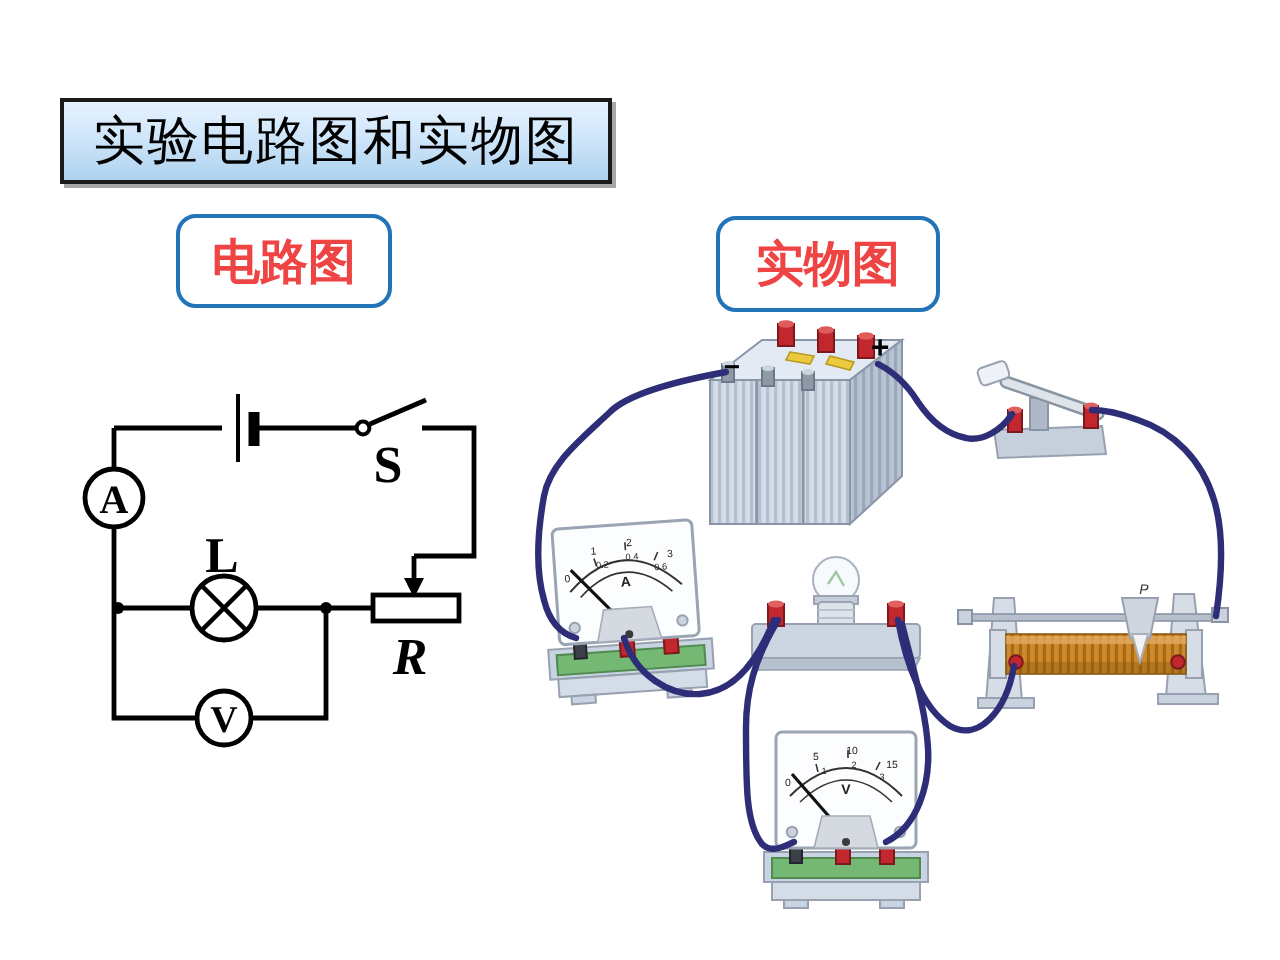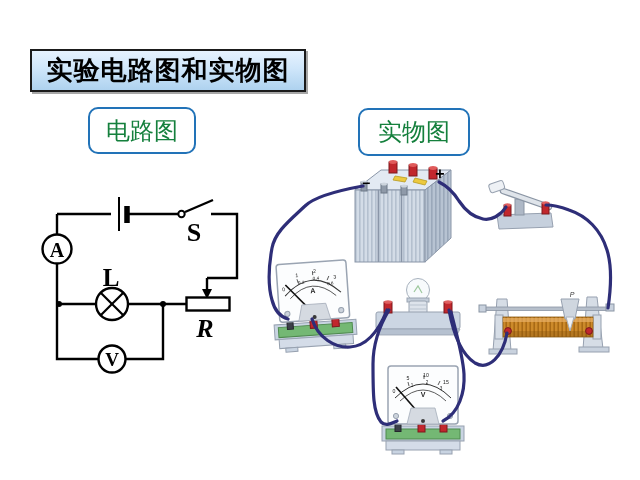--- a/index.html
+++ b/index.html
@@ -2,25 +2,25 @@
 <html><head>
 <meta charset="utf-8">
 <style>
   html,body{margin:0;padding:0;background:#fff;}
   .stage{position:relative;width:640px;height:480px;background:#ffffff;overflow:hidden;
          font-family:"Liberation Sans",sans-serif;}
   .title-box{position:absolute;left:30px;top:49px;width:272px;height:39px;
     border:2px solid #1b1b1b;box-shadow:2px 2px 0 rgba(60,60,60,.45);
     background:linear-gradient(180deg,#e6f2fe 0%,#cfe6fa 45%,#aed2ef 100%);
     display:flex;align-items:center;justify-content:center;}
-  .title-box span{font-size:26px;font-weight:bold;color:#000;letter-spacing:1px;
+  .title-box span{font-size:26px;font-weight:normal;color:#000;letter-spacing:1px;
     font-family:"Liberation Sans",sans-serif;}
   .tag{position:absolute;border:2.5px solid #2273b8;border-radius:10px;background:#fff;
     display:flex;align-items:center;justify-content:center;}
-  .tag span{font-size:24px;font-weight:normal;color:#15803d;}
+  .tag span{font-size:24px;font-weight:bold;color:#ef4444;}
   .tag-circuit{left:88px;top:107px;width:104px;height:43px;}
   .tag-physical{left:358px;top:108px;width:108px;height:44px;justify-content:center;}
   .schematic{position:absolute;left:28px;top:183px;width:225px;height:200px;}
   .photo{position:absolute;left:255px;top:150px;width:385px;height:330px;}
   .serif-label{font-family:"Liberation Serif",serif;font-weight:bold;}
   .meter-num{font-family:"Liberation Sans",sans-serif;fill:#222;}
 </style>
 </head>
 <body>
 

